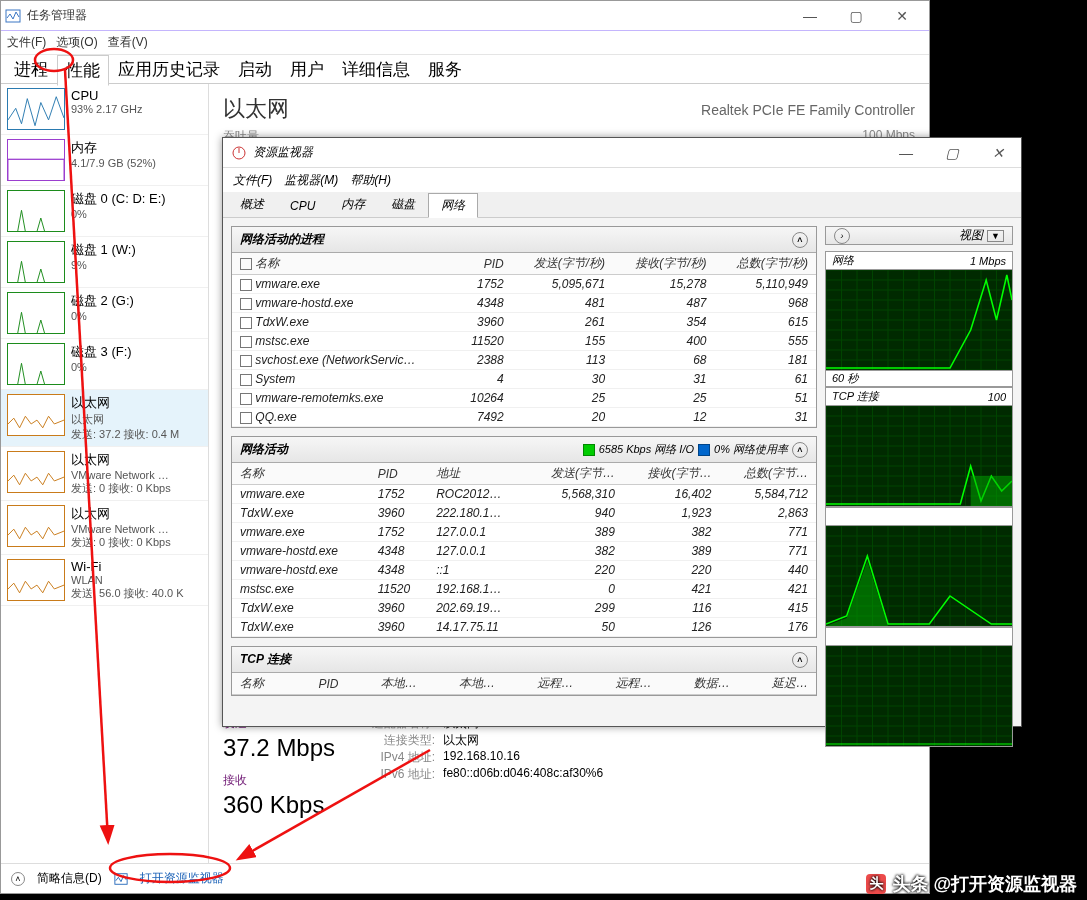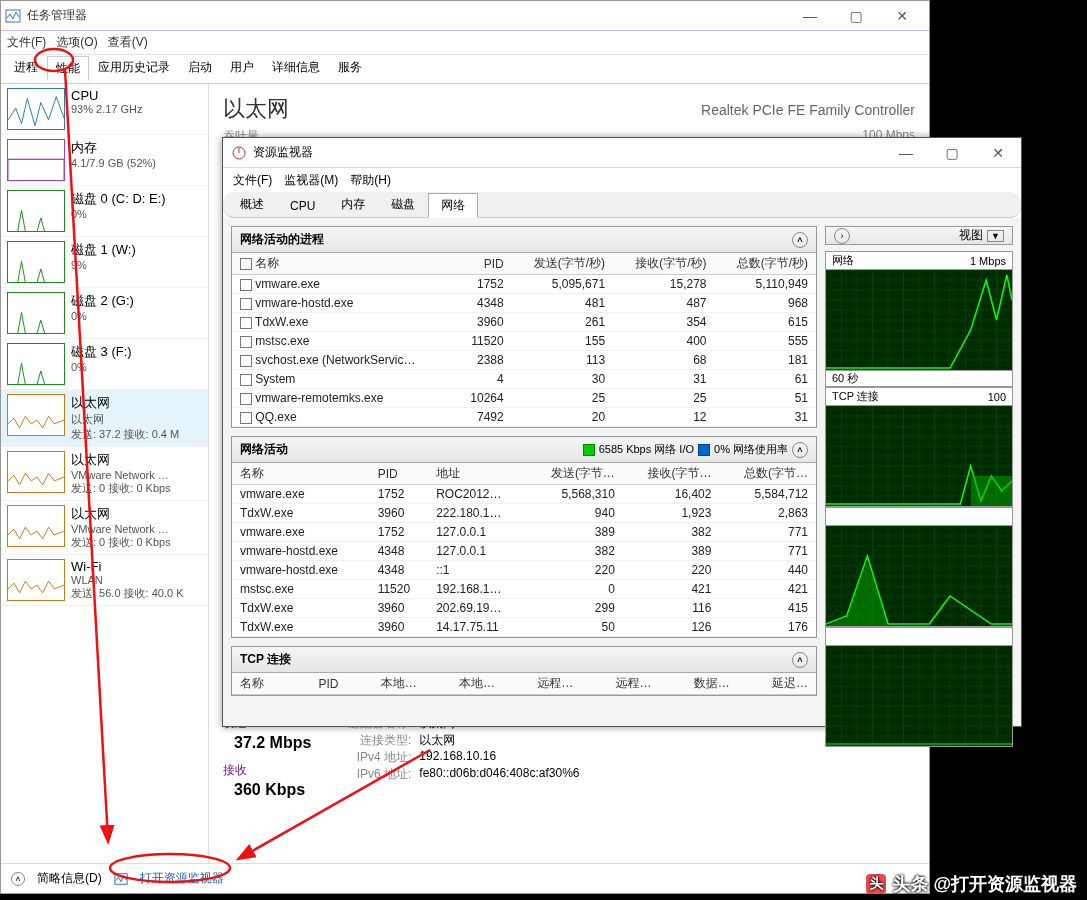--- a/index.html
+++ b/index.html
@@ -6,21 +6,21 @@
 body { background: #000; width: 1087px; height: 900px; overflow: hidden; position: relative; }
 
 
 .tm-window { position: absolute; left: 0; top: 0; width: 930px; height: 894px; background: #fff; border: 1px solid #999; }
 .tm-titlebar { height: 30px; display: flex; align-items: center; padding: 0 4px; font-size: 12px; color: #333; border-bottom: 1px solid #c4b5fd; }
 .tm-titlebar .icon { width: 16px; height: 16px; margin-right: 6px; display: inline-flex; }
 .tm-titlebar .caption { flex: 1; }
 .win-btns { display: flex; margin-left: auto; }
 .win-btn { width: 46px; height: 30px; display: flex; align-items: center; justify-content: center; font-size: 14px; color: #555; }
 .tm-menubar { height: 24px; display: flex; align-items: center; padding: 0 6px; gap: 10px; font-size: 12px; color: #333; border-bottom: 1px solid #e5e5e5; }
-.tm-tabs { height: 28px; display: flex; align-items: flex-start; padding: 0 4px; font-size: 12px; }
+.tm-tabs { height: 28px; display: flex; align-items: center; padding: 0 4px; font-size: 17px; }
 .tm-tab { padding: 3px 8px; border: 1px solid transparent; }
 .tm-tab.active { border-color: #ccc; border-bottom-color: #fff; background: #fff; position: relative; top: 1px; }
 .tm-body { display: flex; height: calc(100% - 30px - 24px - 28px - 30px); border-top: 1px solid #ccc; }
 
 .tm-sidebar { width: 208px; border-right: 1px solid #ddd; overflow: hidden; }
 .side-item { display: flex; padding: 4px 6px; gap: 6px; border-bottom: 1px solid #f0f0f0; font-size: 12px; }
 .side-item.selected { background: #e5f3fb; }
 .side-graph { width: 58px; height: 42px; border: 1px solid #2a7ab0; position: relative; background: #fff; flex-shrink: 0; overflow: hidden; }
 .side-graph.green { border-color: #1c8c1c; }
 .side-graph.purple { border-color: #9b3ecf; }
@@ -29,35 +29,35 @@
 .side-text .title { font-size: 13px; }
 .side-text .sub { color: #555; font-size: 11px; }
 
 .tm-main { flex: 1; padding: 10px 14px; overflow: hidden; position: relative; }
 .tm-main h1 { font-size: 22px; font-weight: normal; color: #333; }
 .tm-main .adapter-name { float: right; font-size: 14px; color: #666; margin-top: 8px; }
 .tm-main .subhead { font-size: 12px; color: #888; }
 .tm-main .section { margin-top: 10px; font-size: 12px; }
 .tm-stats { display: flex; gap: 30px; font-size: 12px; }
 .tm-stats .col .label { color: #701a75; }
-.tm-stats .big { font-size: 16px; margin: 2px 0 10px 11px; font-weight: bold; }
+.tm-stats .big { font-size: 24px; margin: 2px 0 10px 0; }
 .tm-stats .props { font-size: 12px; }
 .tm-stats .props .row { display: flex; gap: 8px; }
 .tm-stats .props .k { color: #888; width: 70px; text-align: right; }
 
 .tm-footer { position: absolute; bottom: 0; left: 0; right: 0; height: 30px; display: flex; align-items: center; gap: 12px; padding: 0 10px; font-size: 12px; border-top: 1px solid #ddd; background: #fff; }
 .tm-footer .chev { width: 14px; height: 14px; border: 1px solid #888; border-radius: 50%; display: inline-flex; align-items: center; justify-content: center; font-size: 9px; }
 .link { color: #1a61b7; cursor: pointer; }
 
 
-.rm-window { position: absolute; left: 222px; top: 137px; width: 800px; height: 590px; background: #fff; border: 1px solid #555; box-shadow: 0 0 8px rgba(0,0,0,0.4); }
+.rm-window { position: absolute; left: 222px; top: 137px; width: 800px; height: 590px; background: #fff; border: 1px solid #555; box-shadow: 0 0 8px rgba(0,0,0,0.4); font-style: italic; }
 .rm-titlebar { height: 30px; background: #fff; display: flex; align-items: center; padding-left: 8px; font-size: 12px; border-bottom: 1px solid #ddd; }
 .rm-titlebar .icon { width: 16px; height: 16px; margin-right: 6px; }
 .rm-menubar { height: 24px; display: flex; align-items: center; gap: 12px; padding: 0 10px; font-size: 12px; }
-.rm-tabs { height: 26px; background: #f0f0f0; display: flex; align-items: flex-end; padding: 0 4px; font-size: 12px; border-bottom: 1px solid #ccc; border-radius: 11px; }
+.rm-tabs { height: 26px; background: #f0f0f0; display: flex; align-items: flex-end; padding: 0 4px; font-size: 12px; border-bottom: 1px solid #ccc; }
 .rm-tab { padding: 3px 12px; border: 1px solid transparent; }
 .rm-tab.active { background: #fff; border-color: #aaa; border-bottom-color: #fff; position: relative; top: 1px; }
 .rm-body { display: flex; height: calc(100% - 30px - 24px - 26px); background: #f4f4f4; padding: 8px; gap: 8px; }
 .rm-left { flex: 1; display: flex; flex-direction: column; gap: 8px; overflow: hidden; }
 .rm-right { width: 188px; display: flex; flex-direction: column; gap: 6px; background: #f4f4f4; }
 .rm-panel { background: #fff; border: 1px solid #999; }
 .rm-panel-header { height: 26px; background: linear-gradient(#f6f6f6,#e6e6e6); display: flex; align-items: center; padding: 0 8px; font-size: 12px; font-weight: bold; border-bottom: 1px solid #aaa; gap: 4px; }
 .rm-panel-header .fill { flex: 1; }
 .rm-panel-header .collapse { width: 16px; height: 16px; border: 1px solid #888; border-radius: 50%; display: flex; align-items: center; justify-content: center; font-size: 9px; }
 .rm-panel-header .badge { width: 12px; height: 12px; display: inline-block; }

